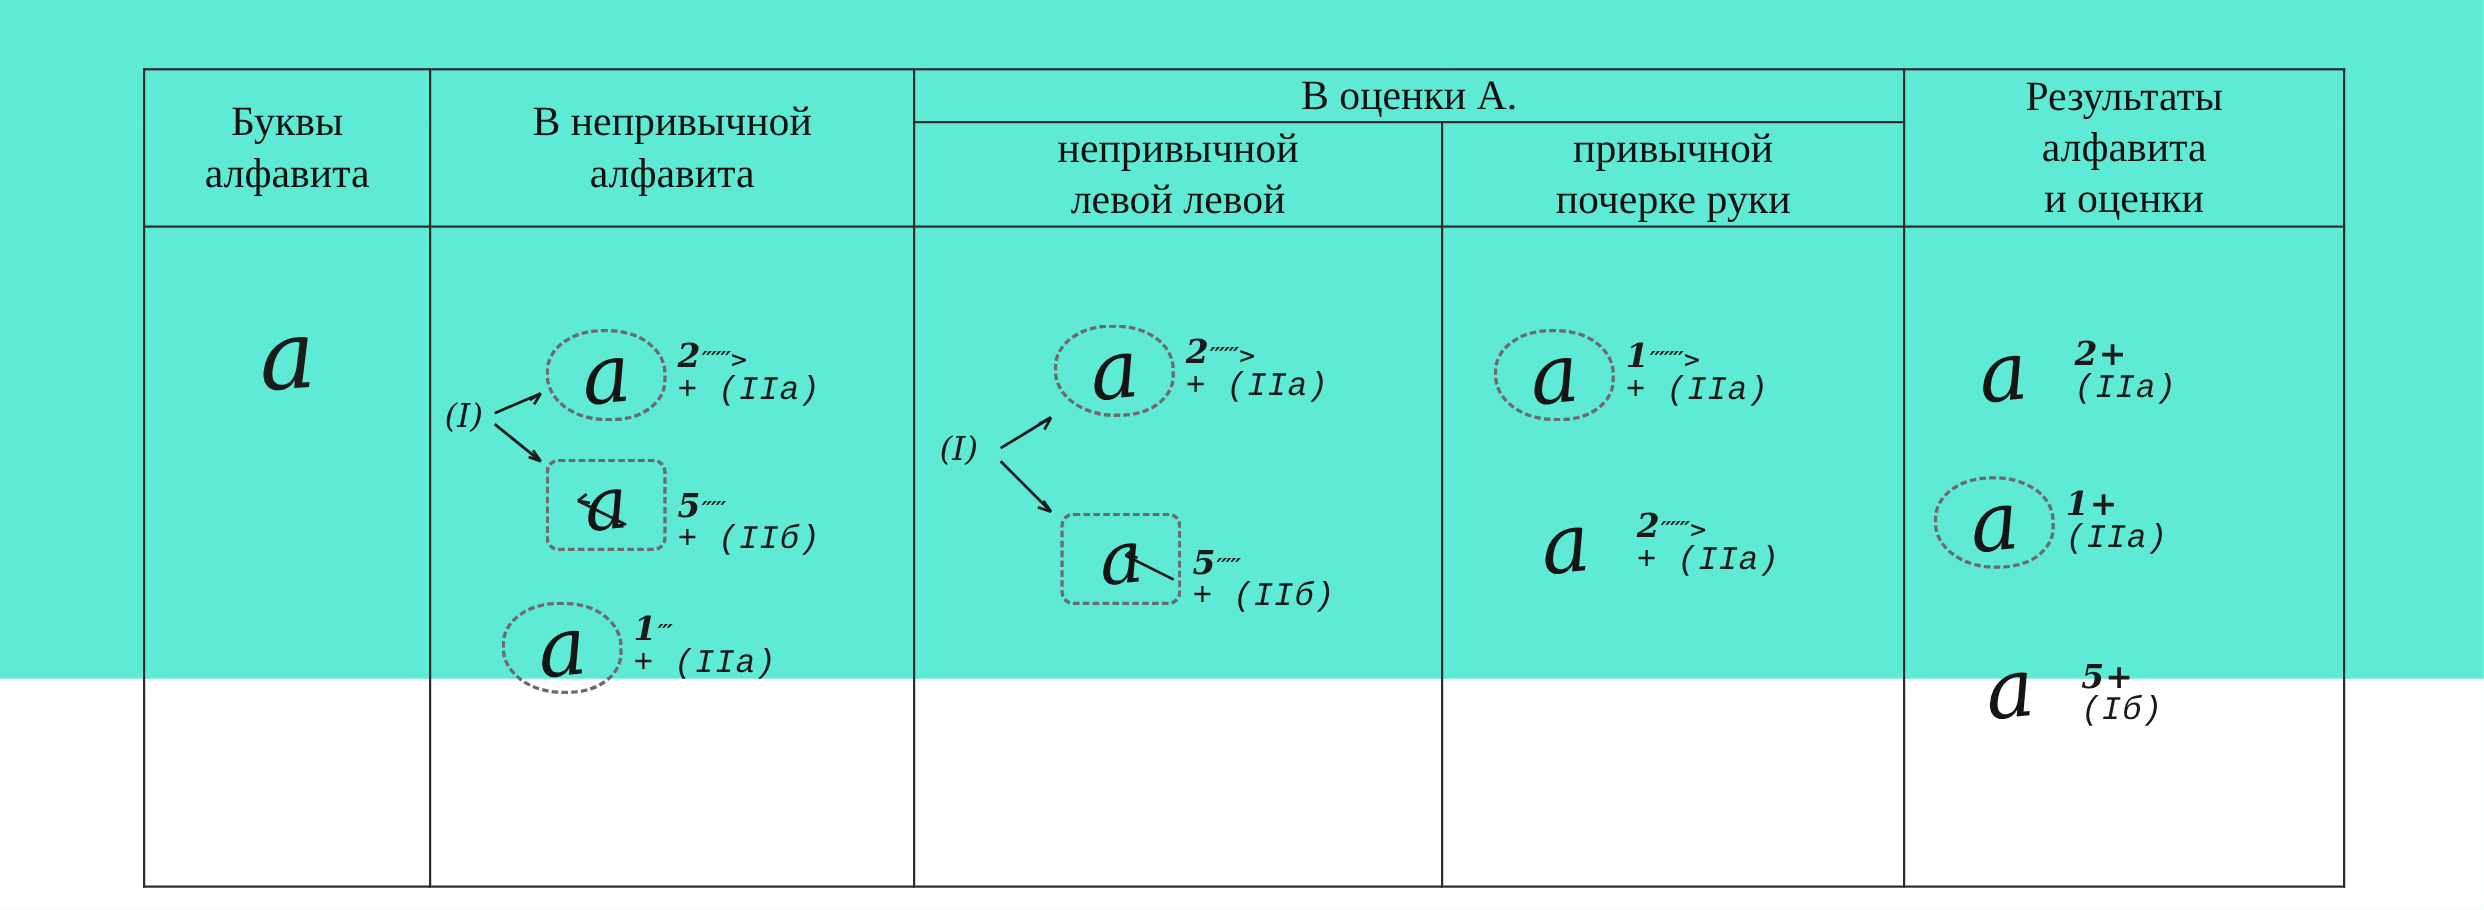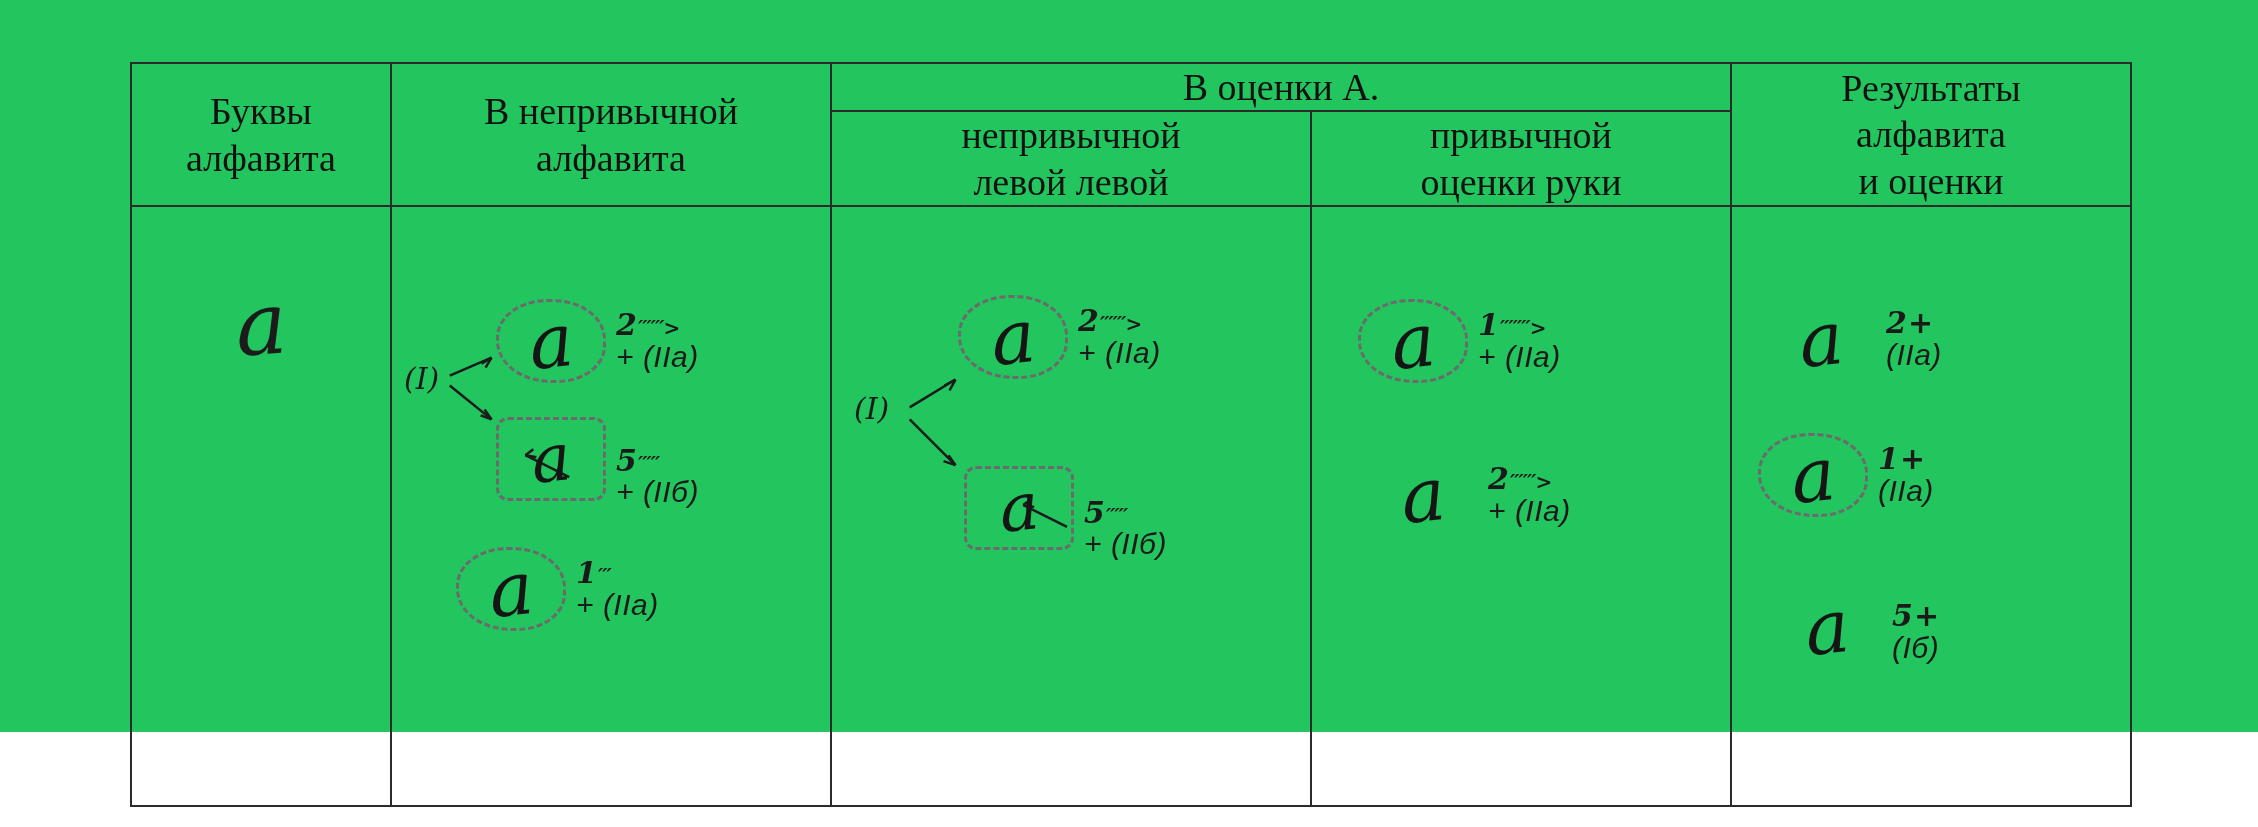--- a/index.html
+++ b/index.html
@@ -13,22 +13,22 @@
     font-family: "Liberation Serif", serif;
     color: #1a1a1a;
     position: relative;
     overflow: hidden;
   }
 
   .page {
     position: absolute;
     left: 0; top: 0;
     width: 2258px;
-    height: 732px;
-    background: #22c55e;
+    height: 617px;
+    background: #5eead4;
   }
 
   .table-wrap {
     position: absolute;
     left: 130px;
     top: 62px;
     width: 2000px;
     height: 745px;
   }
 
@@ -134,21 +134,21 @@
     line-height: 1.05;
   }
   .annot .top {
     font-family: "DejaVu Serif", serif;
     font-style: italic;
     font-weight: 700;
     font-size: 30px;
     letter-spacing: 1px;
   }
   .annot .bot {
-    font-family: Liberation Sans, sans-serif;
+    font-family: Liberation Mono, monospace;
     font-style: italic;
     font-size: 30px;
     letter-spacing: 0.5px;
   }
   .tick {
     font-size: 20px;
     letter-spacing: -1px;
   }
 
   .marker-I {
@@ -202,21 +202,21 @@
             <div>и оценки</div>
           </th>
         </tr>
         <tr>
           <th class="hdr col3">
             <div>непривычной</div>
             <div>левой левой</div>
           </th>
           <th class="hdr col4">
             <div>привычной</div>
-            <div>оценки руки</div>
+            <div>почерке руки</div>
           </th>
         </tr>
       </thead>
       <tbody>
         <tr>
 
           <td class="body-cell">
             <div class="cell-inner">
               <span class="hand letter-big">а</span>
             </div>

